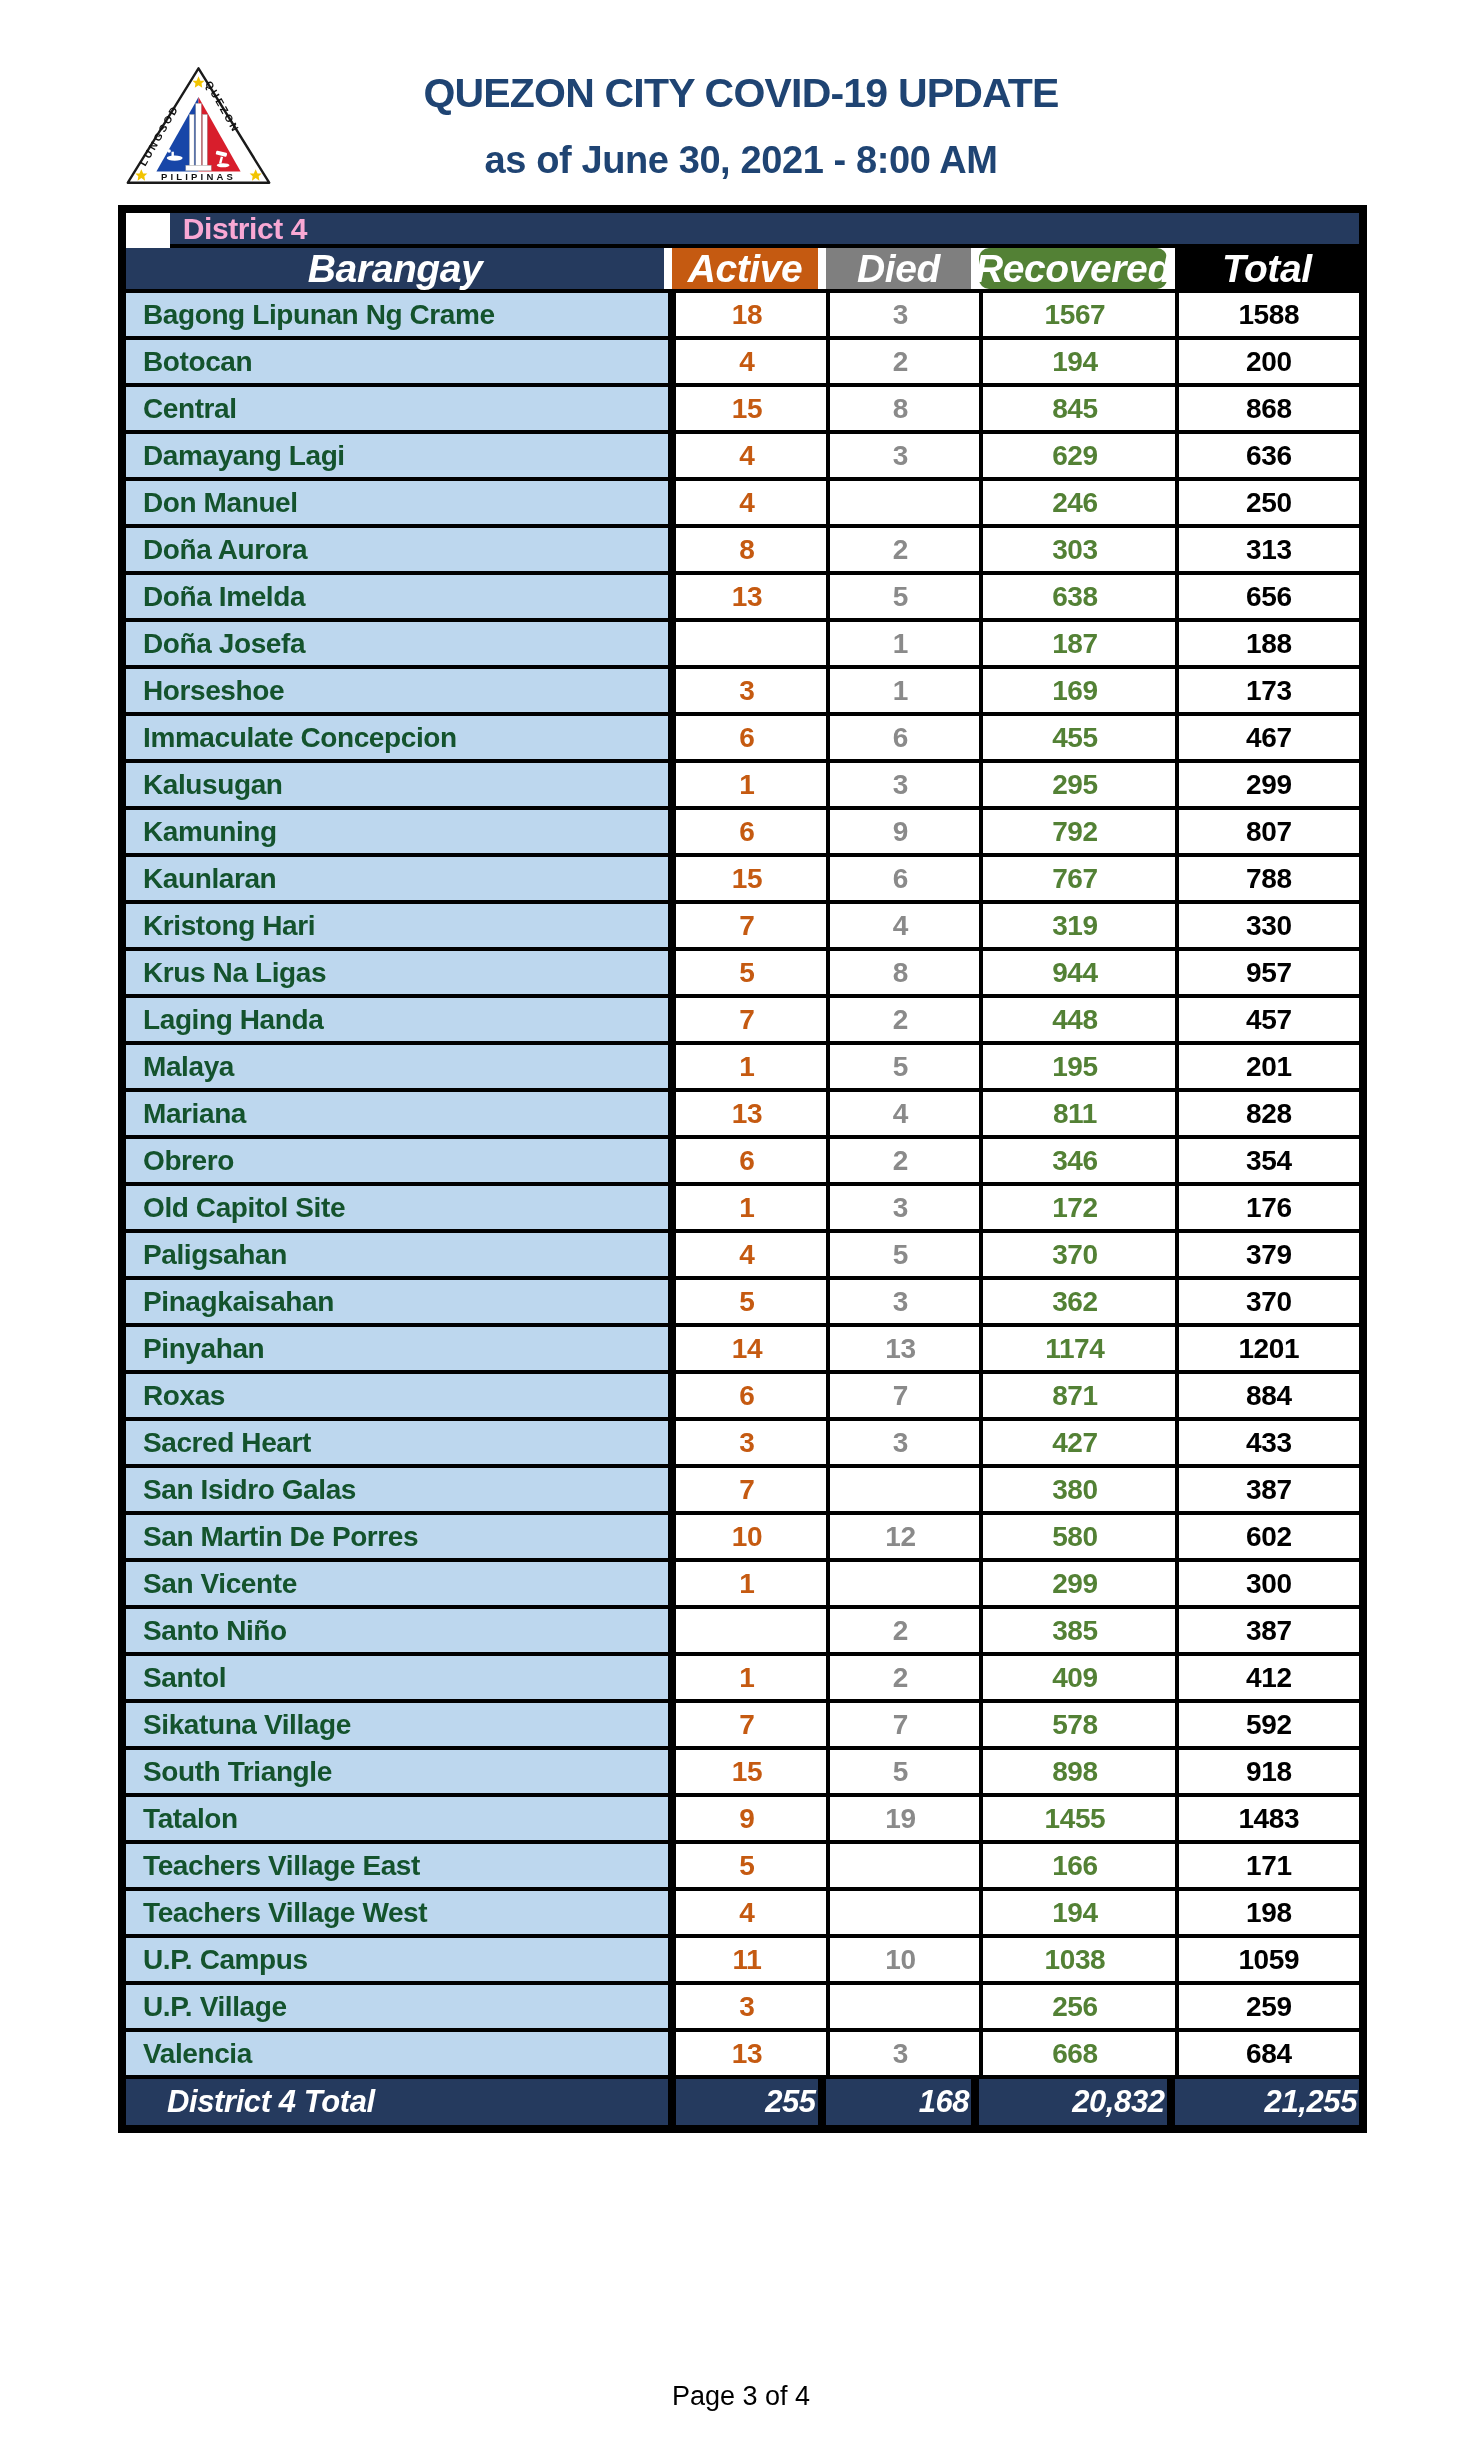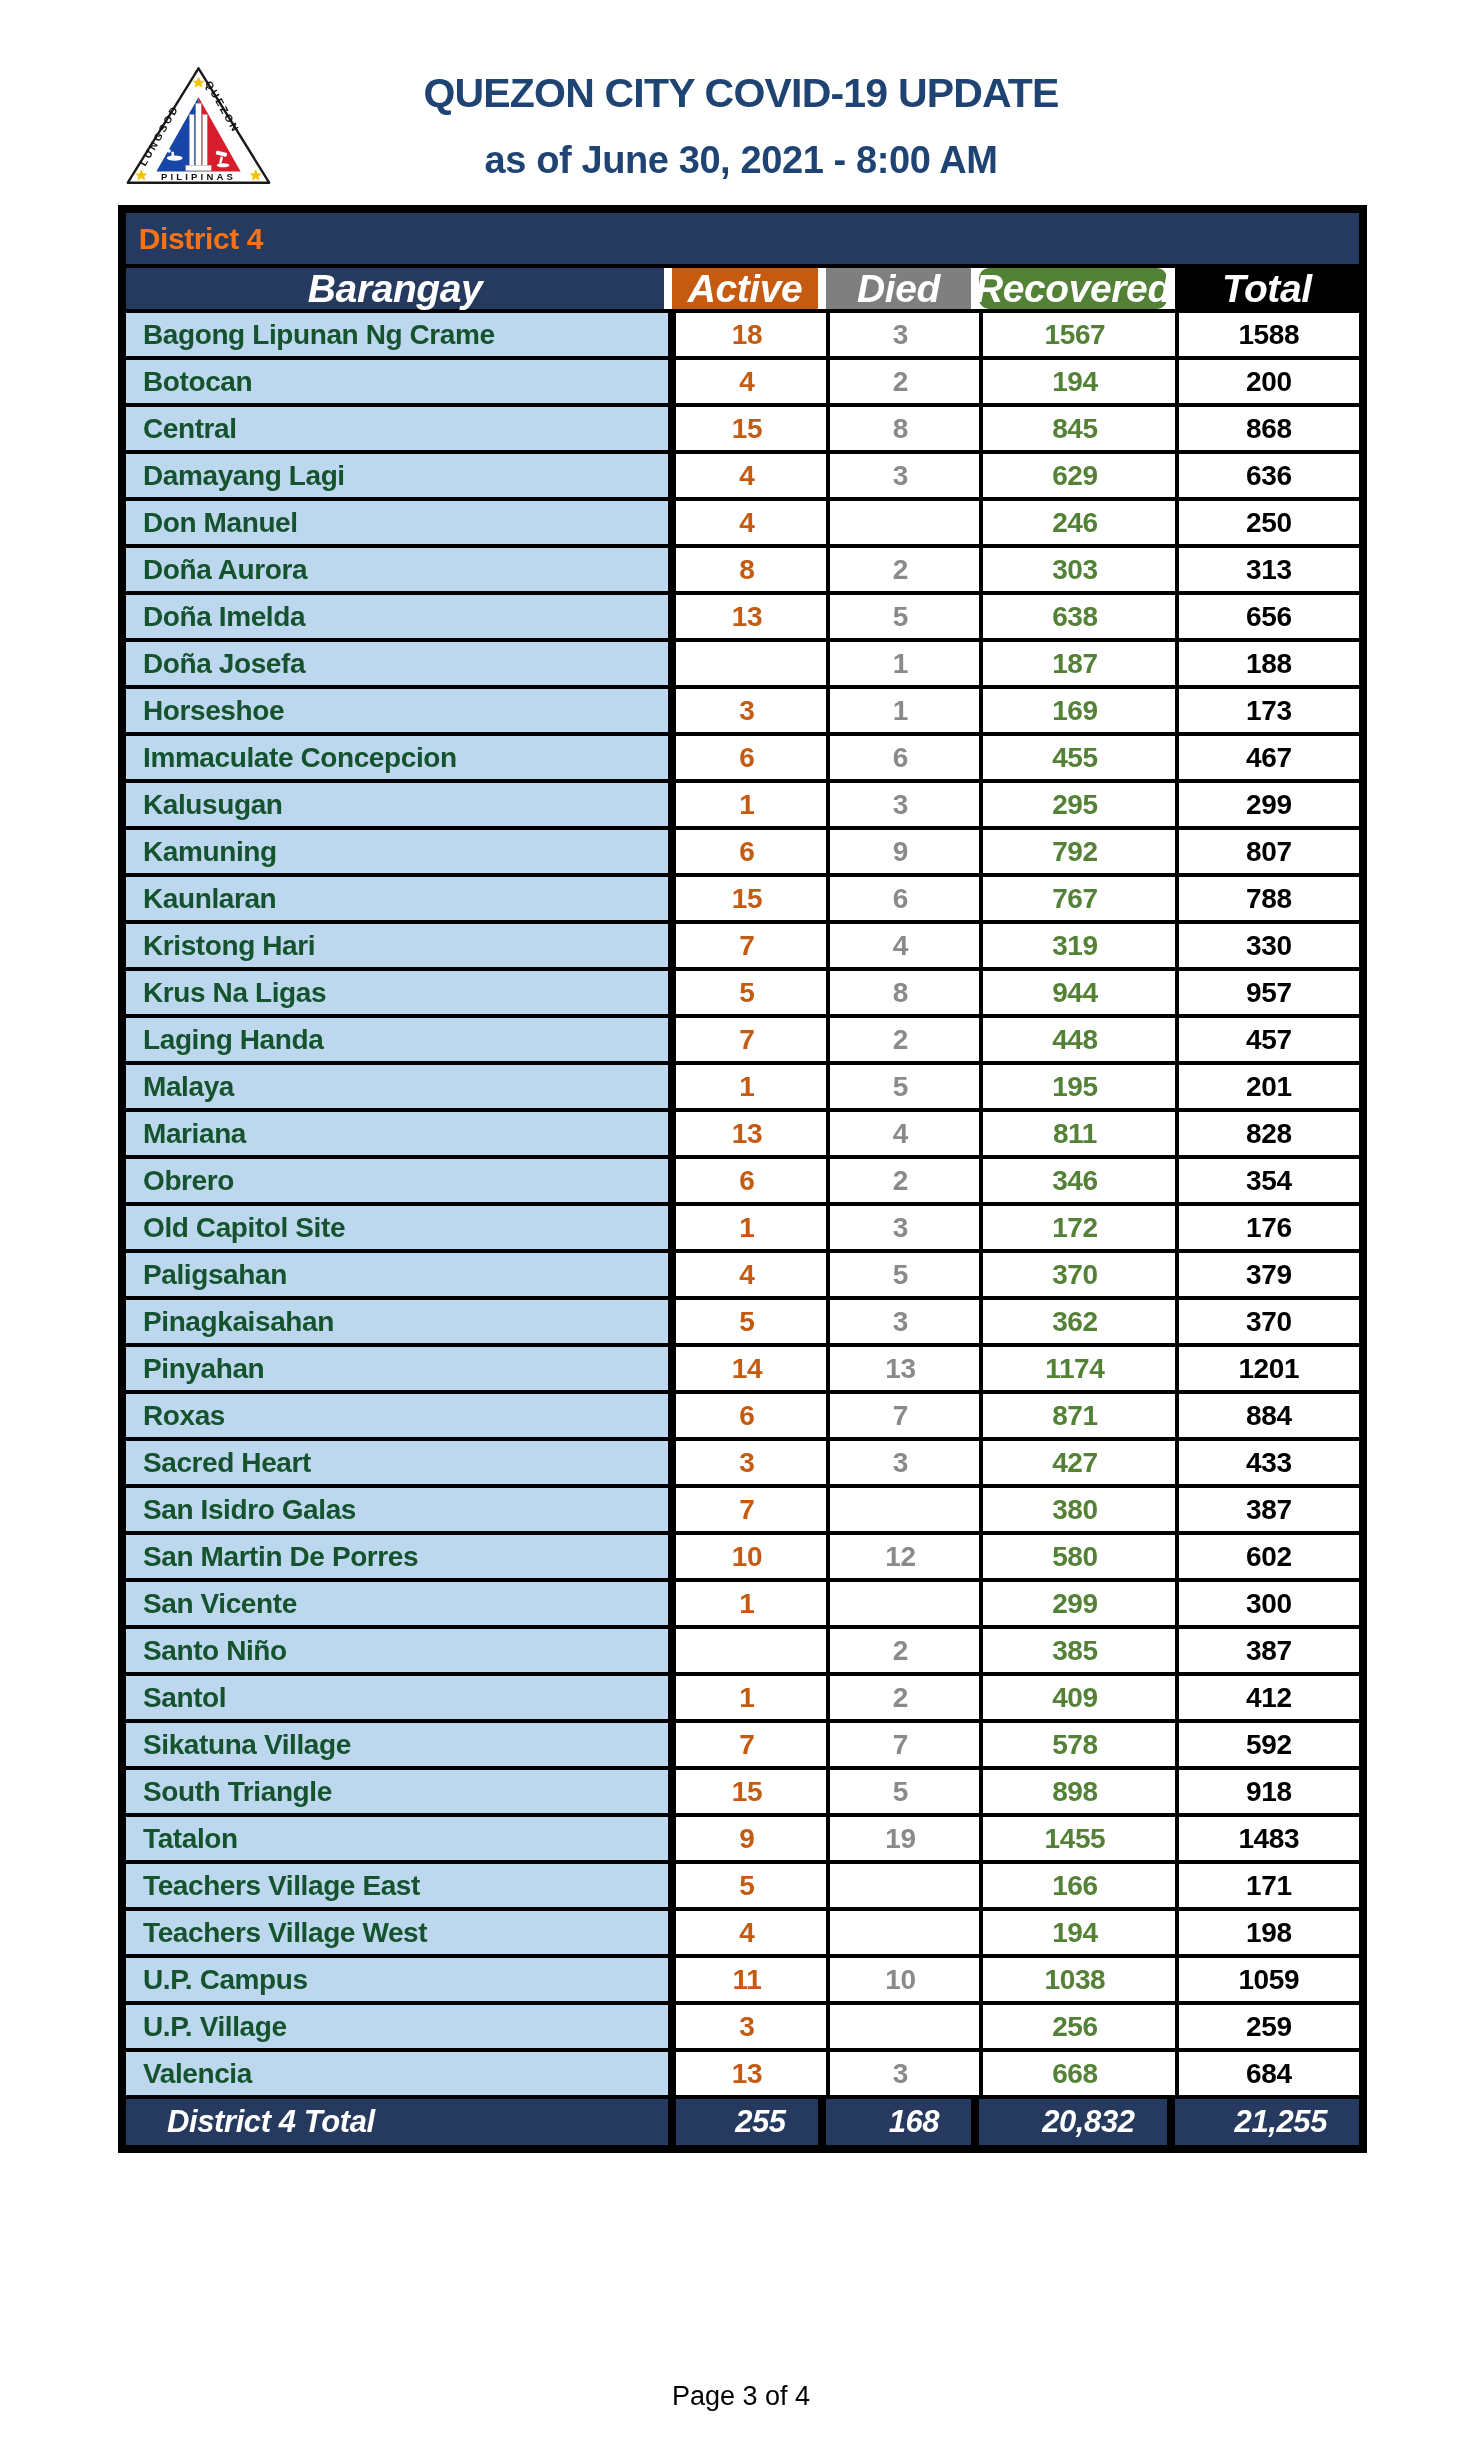--- a/index.html
+++ b/index.html
@@ -9,23 +9,23 @@
   
   .hdr{position:absolute;left:0;top:0;width:100%;height:205px;}
   .logo{position:absolute;left:119px;top:62px;width:159px;height:135px;}
   .title-block{position:absolute;left:0;top:72px;width:100%;text-align:center;}
   .title{font-size:41px;font-weight:bold;letter-spacing:-0.8px;color:var(--title,#1F4473);line-height:1.05;}
   .subtitle{margin-top:24px;font-size:38px;font-weight:bold;letter-spacing:-0.4px;color:var(--title,#1F4473);}
 
   
   .covid-table{position:absolute;left:118px;top:205px;width:1249px;box-sizing:border-box;
                border:8px solid #000;background:#ffffff;}
-  .district-bar{height:55px;background:var(--navy,#253A5E);border-bottom:4px solid #000;
-                color:#f97316;font-size:30px;font-weight:bold;display:flex;align-items:center;
-                padding-left:12.7px;box-sizing:border-box;letter-spacing:-0.4px;}
+  .district-bar{height:35px;background:var(--navy,#253A5E);border-bottom:4px solid #000;
+                color:#f9a8d4;font-size:30px;font-weight:bold;display:flex;align-items:center;
+                padding-left:12.7px;box-sizing:border-box;letter-spacing:-0.4px;margin-left:44px;}
   .cols{display:grid;grid-template-columns:44.3% 0px 11.8% 8px 11.8% 8px 15.2% 8px auto;}
 
   
   .thead > div{height:45px;border-bottom:4px solid #000;background:#fff;box-sizing:border-box;}
   .th .box{height:100%;display:flex;align-items:center;justify-content:center;
            color:#fff;font-size:39px;font-weight:bold;font-style:italic;letter-spacing:-0.4px;}
   .th-barangay .box{background:var(--navy,#253A5E);margin-right:8px;}
   .th-active .box{background:var(--active,#C55A11);}
   .th-died .box{background:var(--died,#7F7F7F);}
   .th-recovered .box{background:var(--recovered,#538135);border-radius:10px;}
@@ -43,21 +43,21 @@
   .tr .recovered{color:var(--recovered,#538135);}
   .tr .total{color:#000;}
 
   
   .tfoot > div{height:46px;box-sizing:border-box;background:var(--navy,#253A5E);
                display:flex;align-items:center;color:#fff;font-size:31px;font-weight:bold;
                font-style:italic;letter-spacing:-0.4px;}
   .tfoot .sp{background:#000;}
   .tfoot .label{border-right:4px solid #000;padding-left:41px;justify-content:flex-start;}
   .tfoot .n1{border-left:4px solid #000;}
-  .tfoot .num{justify-content:flex-end;padding-right:32px;}
+  .tfoot .num{justify-content:flex-end;padding-right:2px;}
 
   
   .page-footer{position:absolute;left:0;top:2381px;width:100%;text-align:center;
                font-size:27px;color:#000;}
 </style>
 </head>
 <body>
 
 <div class="page">
 

